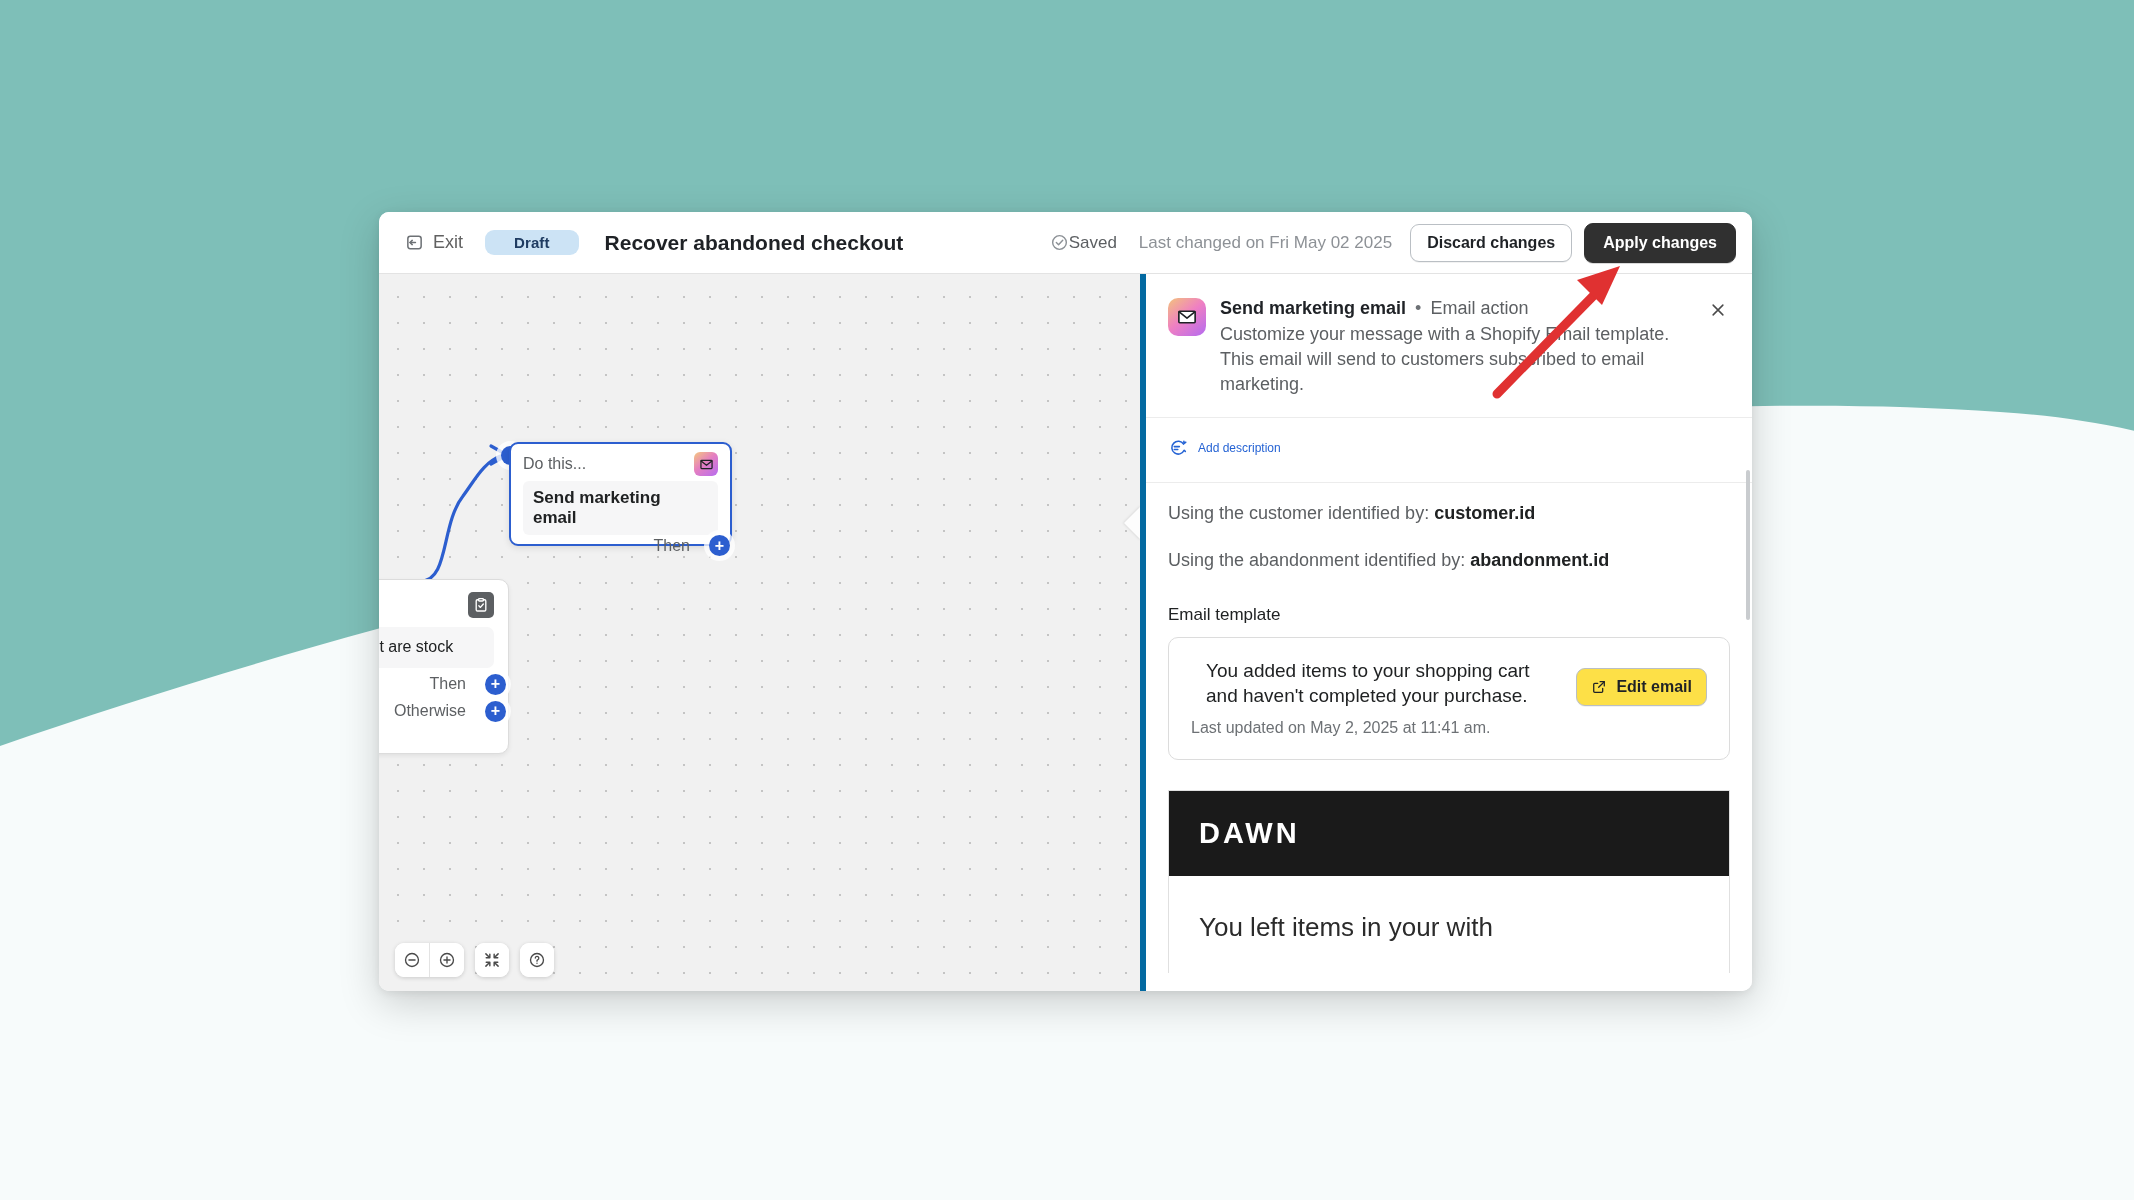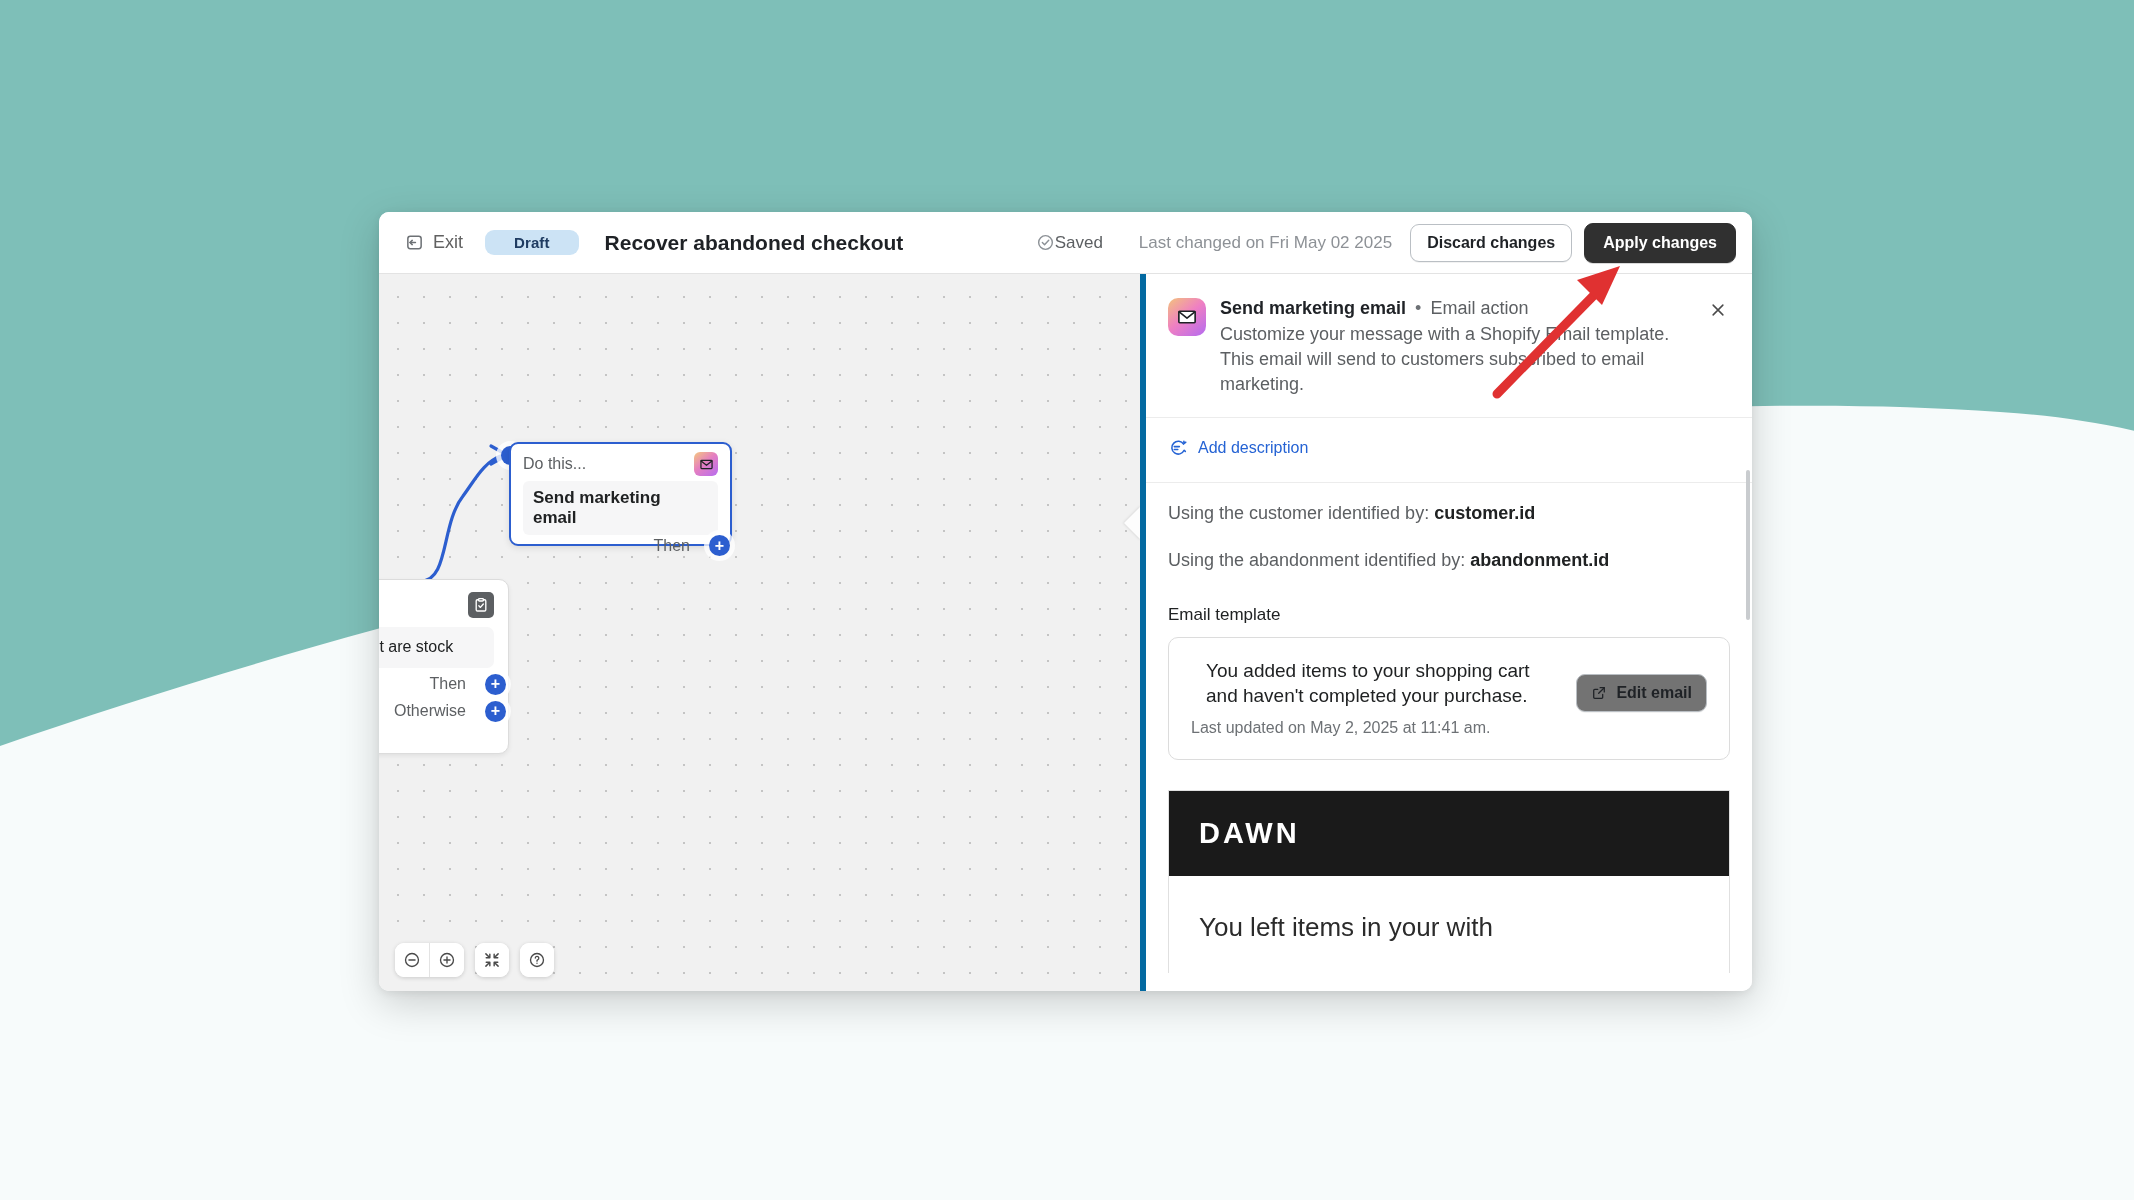--- a/index.html
+++ b/index.html
@@ -63,21 +63,21 @@
     font-size: 21px; font-weight: bold;
     color: #1f2226; white-space: nowrap;
   }
   .tb-right {
     margin-left: auto;
     display: flex; align-items: center; gap: 0;
   }
   #saved-status {
     display: flex; align-items: center; gap: 0;
     color: #5c5f62; font-size: 17px;
-    margin-right: 36px;
+    margin-right: 22px;
   }
   #last-changed {
     color: #8d9196; font-size: 17px; white-space: nowrap;
     margin-right: 18px;
   }
   #discard-btn {
     background: #fff; border: 1px solid #babfc4;
     border-radius: 9px; padding: 9px 16px;
     font-size: 16px; font-weight: bold; color: #1f2226;
     cursor: pointer; white-space: nowrap;
@@ -256,21 +256,21 @@
     margin-top: 2px;
   }
 
   #add-description-row {
     padding: 20px 22px;
     border-bottom: 1px solid #ececec;
   }
   #add-description-btn {
     display: inline-flex; align-items: center; gap: 10px;
     background: none; border: none; cursor: pointer;
-    color: #2563d4; font-size: 16px; font-weight: normal;
+    color: #2563d4; font-size: 12px; font-weight: normal;
     padding: 0;
     font-family: "Liberation Sans", sans-serif;
   }
 
   #panel-scroll { flex: 1 1 auto; overflow: hidden; padding: 0 0 0 0; }
   .id-line {
     padding: 0 22px;
     font-size: 18px; color: #5c5f62;
   }
   #id-line-1 { margin-top: 26px; }
@@ -293,26 +293,26 @@
   #etc-subject {
     font-size: 19px; line-height: 1.34; color: #202223; margin-left: 15px;
   }
   #etc-updated {
     margin-top: 10px;
     font-size: 16px; color: #6d7175;
   }
   #edit-email-btn {
     flex: 0 0 auto;
     display: inline-flex; align-items: center; gap: 9px;
-    background: #737373; border: 1px solid #babfc4;
+    background: #fde047; border: 1px solid #babfc4;
     border-radius: 9px; padding: 9px 14px;
     font-size: 16px; font-weight: bold; color: #1f2226;
     cursor: pointer; white-space: nowrap;
     box-shadow: 0 1px 0 rgba(0,0,0,0.05);
-    margin-top: 16px;
+    margin-top: 10px;
     font-family: "Liberation Sans", sans-serif;
   }
 
   #email-preview {
     margin: 30px 22px 0 22px;
     border: 1px solid #e0e0e0;
     border-bottom: none;
     background: #fff;
     overflow: hidden;
   }

